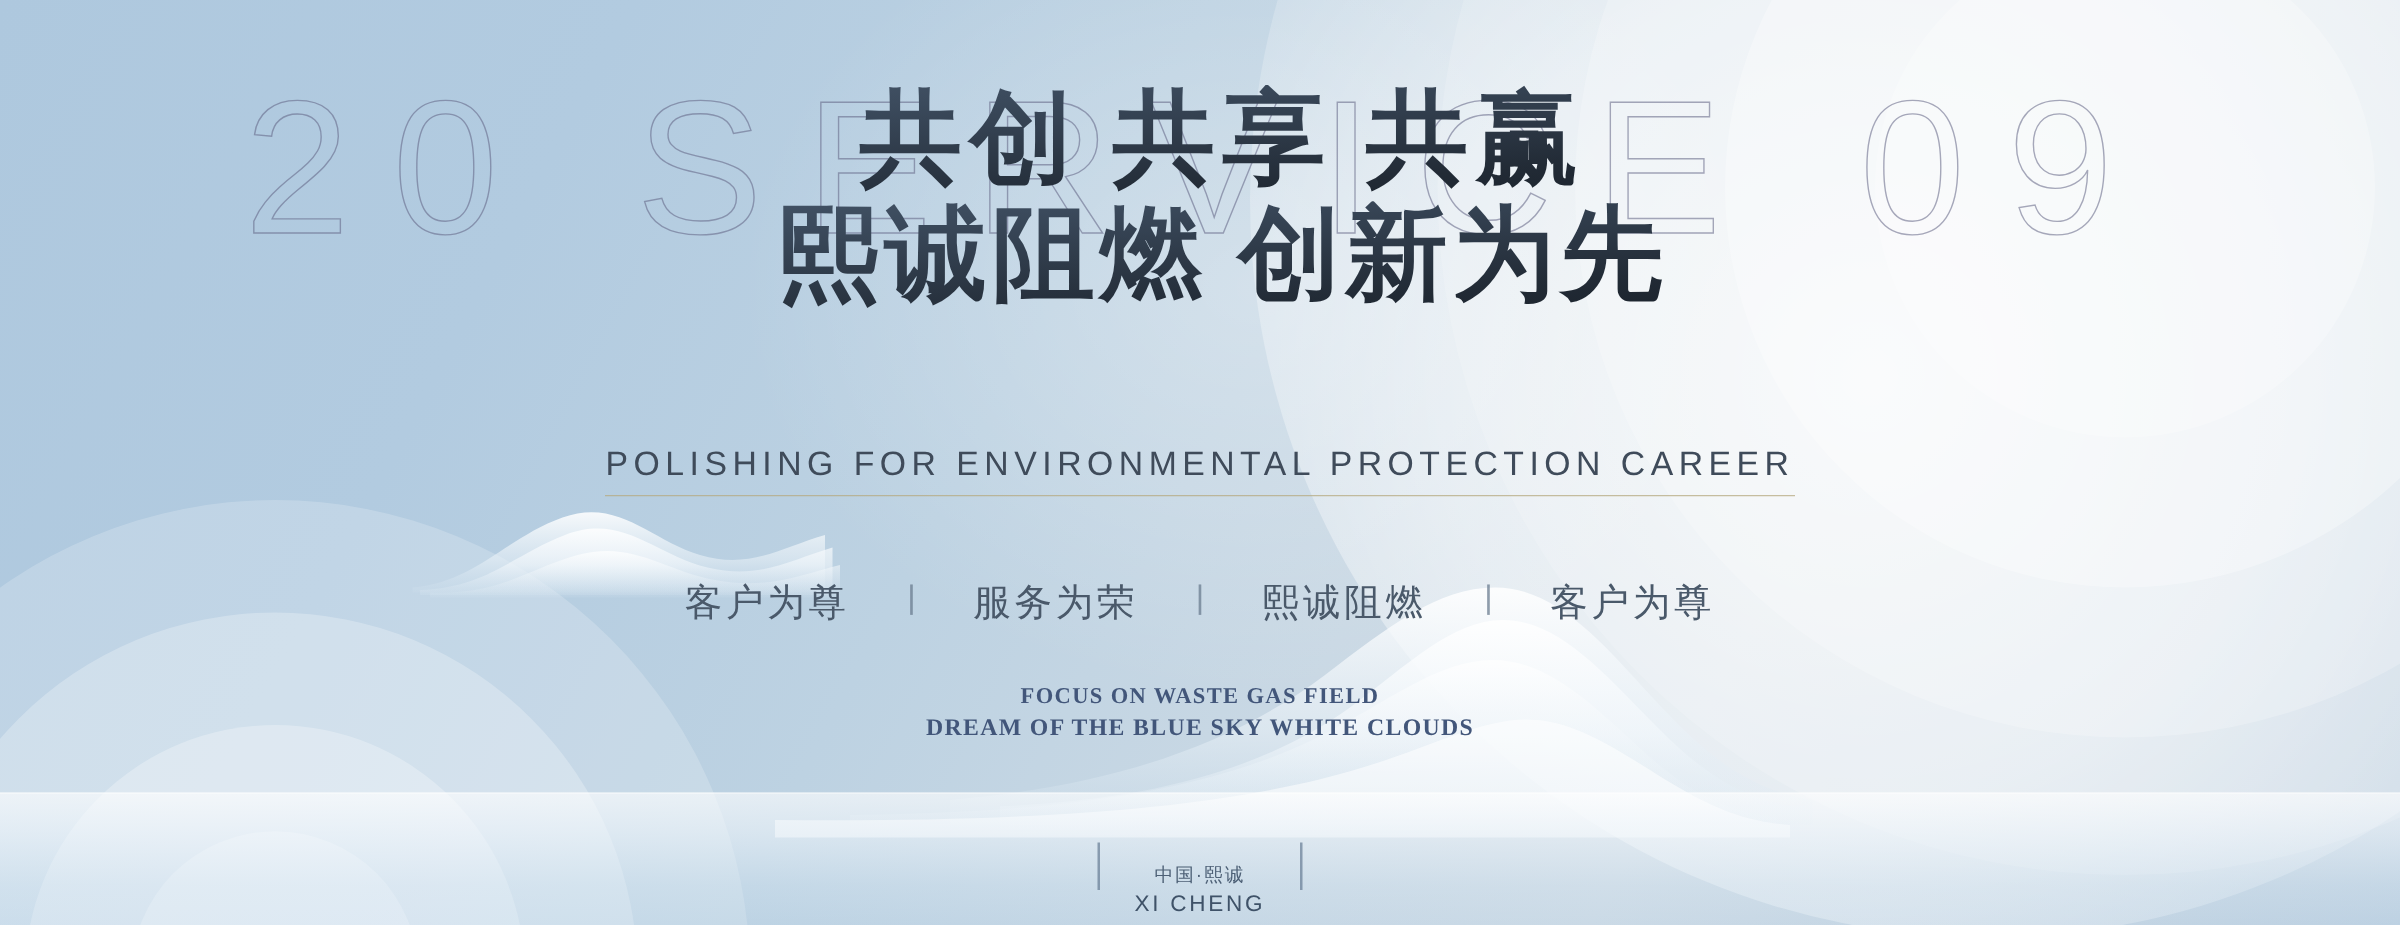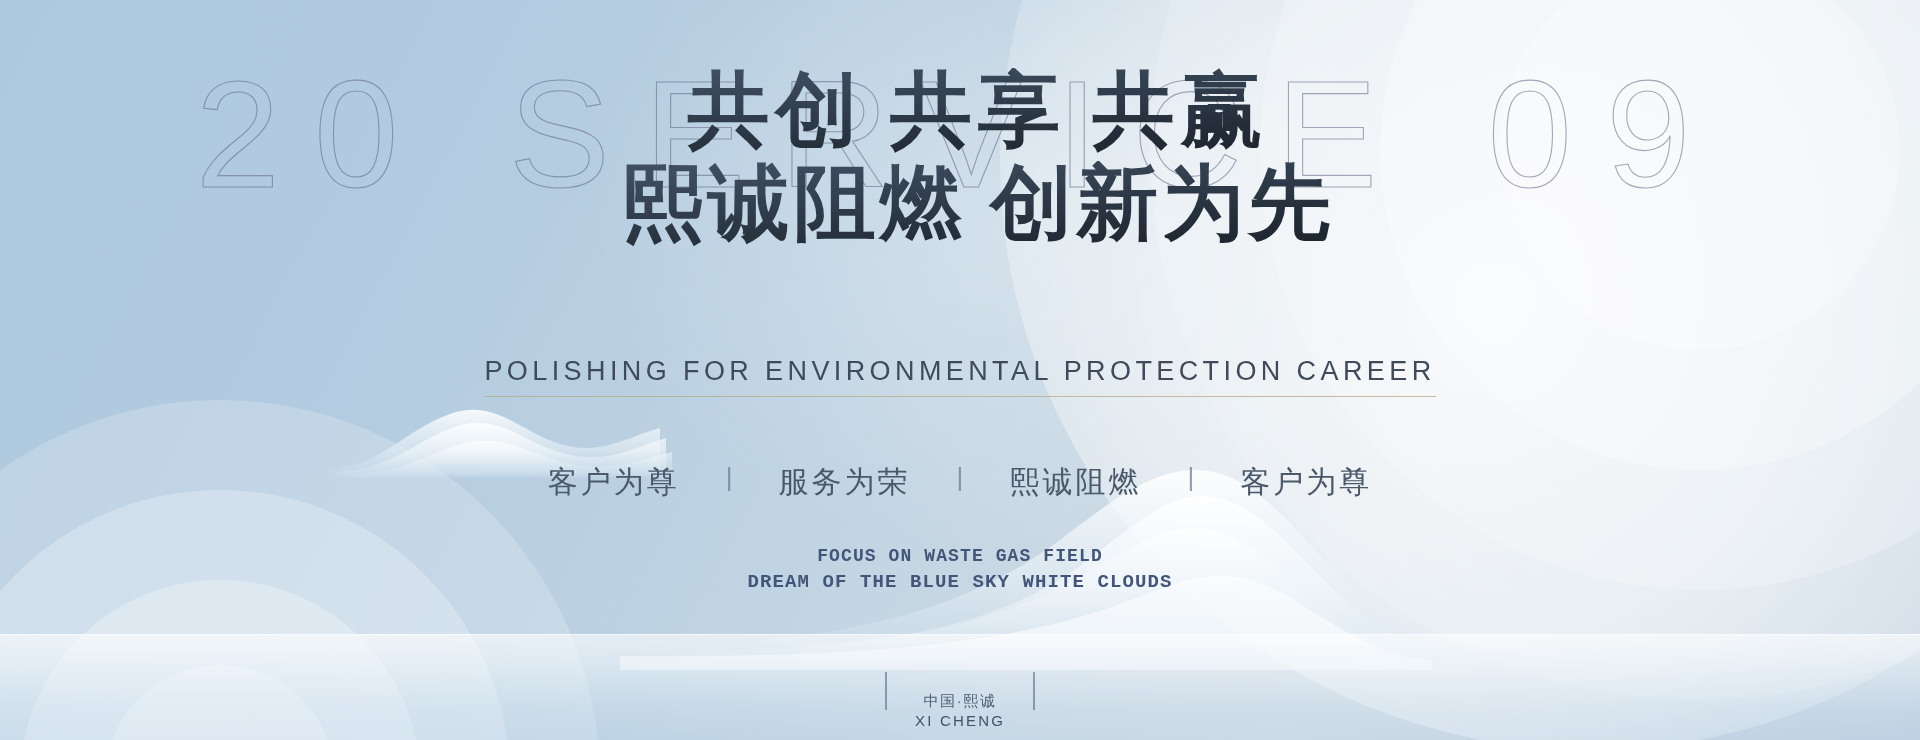--- a/index.html
+++ b/index.html
@@ -143,21 +143,21 @@
   .value-sep{
     color:#6b7d90;
     font-size:26px;
     opacity:.75;
   }
 
   
   .tagline{
     position:absolute; left:0; right:0; top:543px;
     text-align:center;
-    font-family:Liberation Mono, monospace;
+    font-family:Liberation Serif, serif;
     font-weight:700;
     font-style:normal;
     color:#42567a;
     line-height:1.46;
   }
   .tagline span{ display:block; font-size:18px; letter-spacing:1.1px; }
   .tagline .t2{ font-size:19px; }
 
   
   .signature{
@@ -168,21 +168,21 @@
     width:1.5px; height:38px;
     background:rgba(83,106,134,.6);
   }
   .sig-text{ text-align:center; line-height:1.34; }
   .sig-cn{
     font-size:15px; letter-spacing:1.6px; color:#4d6076;
     font-family:"Liberation Sans", sans-serif;
     margin-top:41px;
   }
   .sig-en{
-    font-size:15px; letter-spacing:2.2px; color:#3f5268;
+    font-size:18px; letter-spacing:2.2px; color:#3f5268;
     font-family:"Liberation Sans", sans-serif;
   }
 </style>
 </head>
 <body>
 
 <div class="banner">
 
   <div class="bloom bloom-tr"></div>
   <div class="bloom bloom-center"></div>

